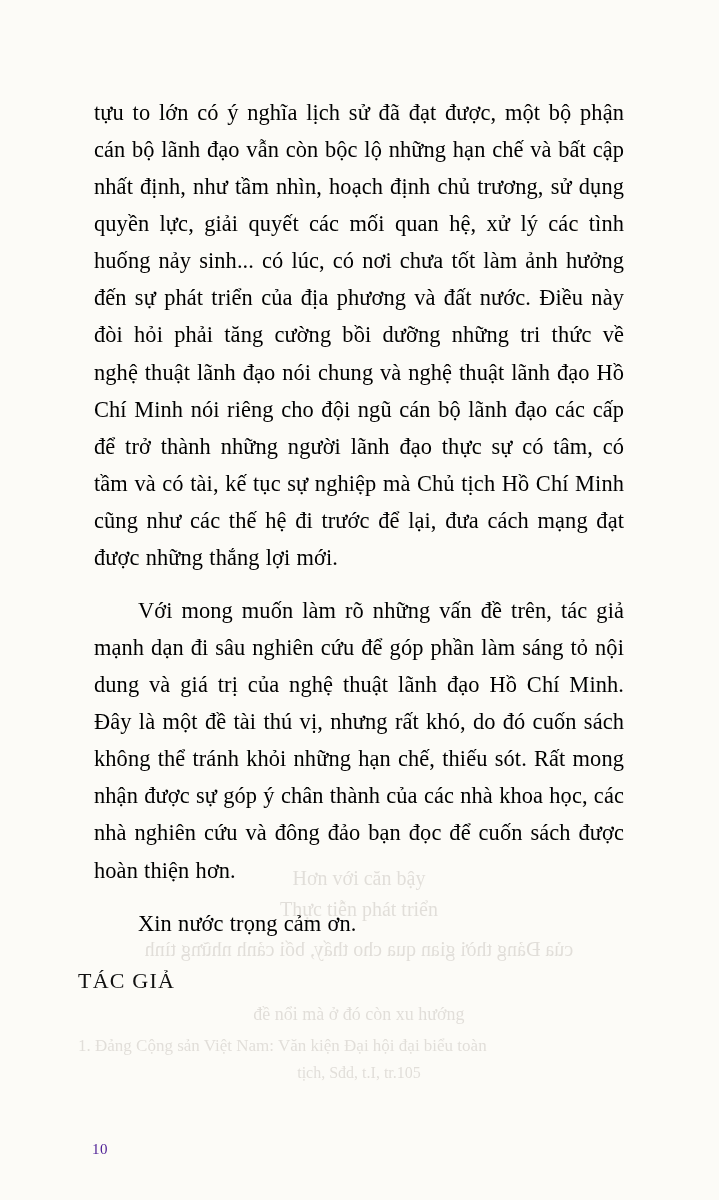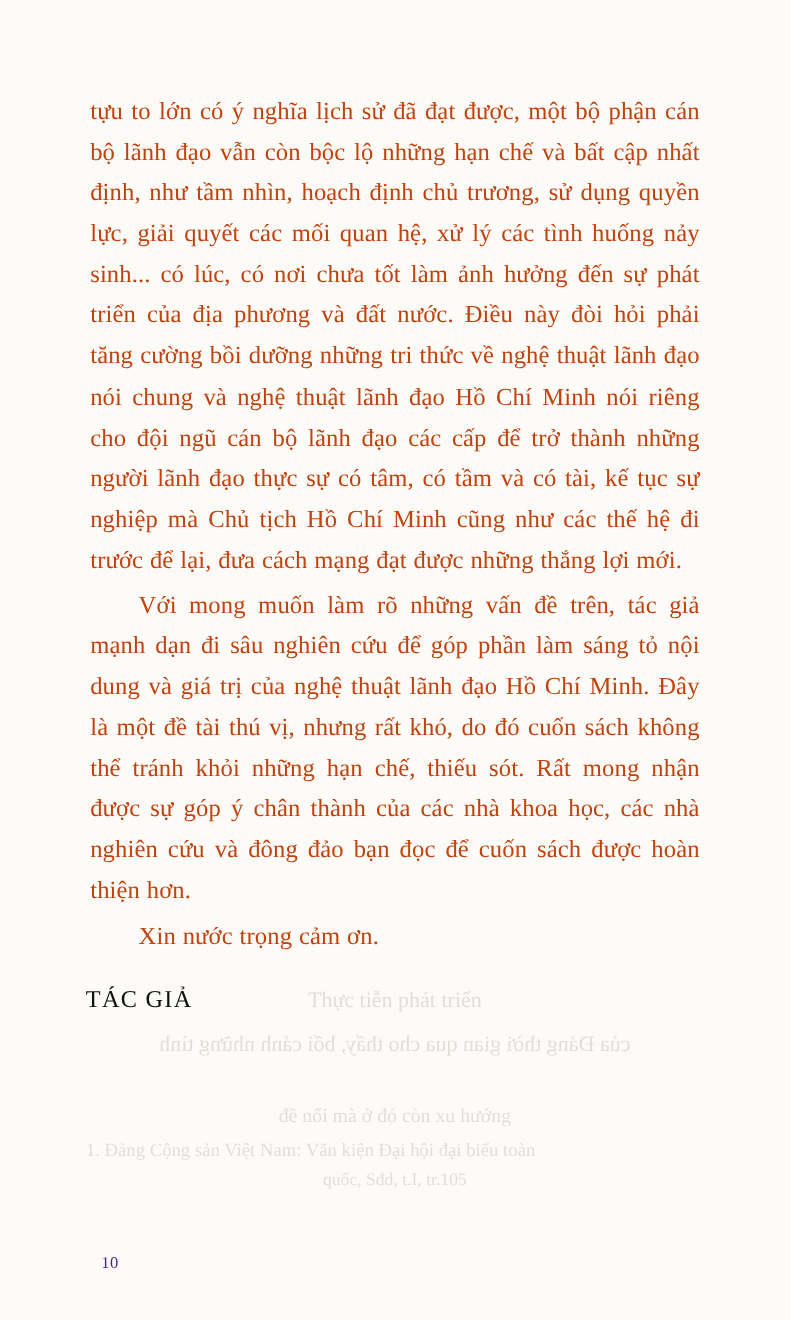--- a/index.html
+++ b/index.html
@@ -23,24 +23,24 @@
   }
   .content {
     position: absolute;
     left: 78px;
     top: 78px;
     width: 562px;
   }
   .para {
     font-size: 22.4px;
     line-height: 1.655;
-    color: #c2410c;
+    color: #000000;
     text-align: justify;
     text-justify: inter-word;
-    margin: 4px;
+    margin: 16px;
     letter-spacing: 0.1px;
     word-spacing: 0.5px;
   }
   .para.indent {
     text-indent: 44px;
   }
   .signature {
     margin-top: 26px;
     font-size: 22px;
     color: #111;
@@ -81,20 +81,21 @@
 
 <div class="page">
 
   <div class="content">
     <p class="para">tựu to lớn có ý nghĩa lịch sử đã đạt được, một bộ phận cán bộ lãnh đạo vẫn còn bộc lộ những hạn chế và bất cập nhất định, như tầm nhìn, hoạch định chủ trương, sử dụng quyền lực, giải quyết các mối quan hệ, xử lý các tình huống nảy sinh... có lúc, có nơi chưa tốt làm ảnh hưởng đến sự phát triển của địa phương và đất nước. Điều này đòi hỏi phải tăng cường bồi dưỡng những tri thức về nghệ thuật lãnh đạo nói chung và nghệ thuật lãnh đạo Hồ Chí Minh nói riêng cho đội ngũ cán bộ lãnh đạo các cấp để trở thành những người lãnh đạo thực sự có tâm, có tầm và có tài, kế tục sự nghiệp mà Chủ tịch Hồ Chí Minh cũng như các thế hệ đi trước để lại, đưa cách mạng đạt được những thắng lợi mới.</p>
     <p class="para indent">Với mong muốn làm rõ những vấn đề trên, tác giả mạnh dạn đi sâu nghiên cứu để góp phần làm sáng tỏ nội dung và giá trị của nghệ thuật lãnh đạo Hồ Chí Minh. Đây là một đề tài thú vị, nhưng rất khó, do đó cuốn sách không thể tránh khỏi những hạn chế, thiếu sót. Rất mong nhận được sự góp ý chân thành của các nhà khoa học, các nhà nghiên cứu và đông đảo bạn đọc để cuốn sách được hoàn thiện hơn.</p>
     <p class="para indent">Xin nước trọng cảm ơn.</p>
     <div class="signature">TÁC GIẢ</div>
   </div>
 
+  <div class="bleed b1">Hơn với căn bậy</div>
   <div class="bleed b2">Thực tiễn phát triển</div>
   <div class="bleed b3">của Đảng thời gian qua cho thấy, bối cảnh những tình</div>
   <div class="bleed b4">đề nổi mà ở đó còn xu hướng</div>
   <div class="bleed b5">1. Đảng Cộng sản Việt Nam: Văn kiện Đại hội đại biểu toàn</div>
-  <div class="bleed b6">quốc, Sđd, t.I, tr.105</div>
+  <div class="bleed b6">tịch, Sđd, t.I, tr.105</div>
 
   <div class="page-number">10</div>
 </div>
 
 </body></html>

